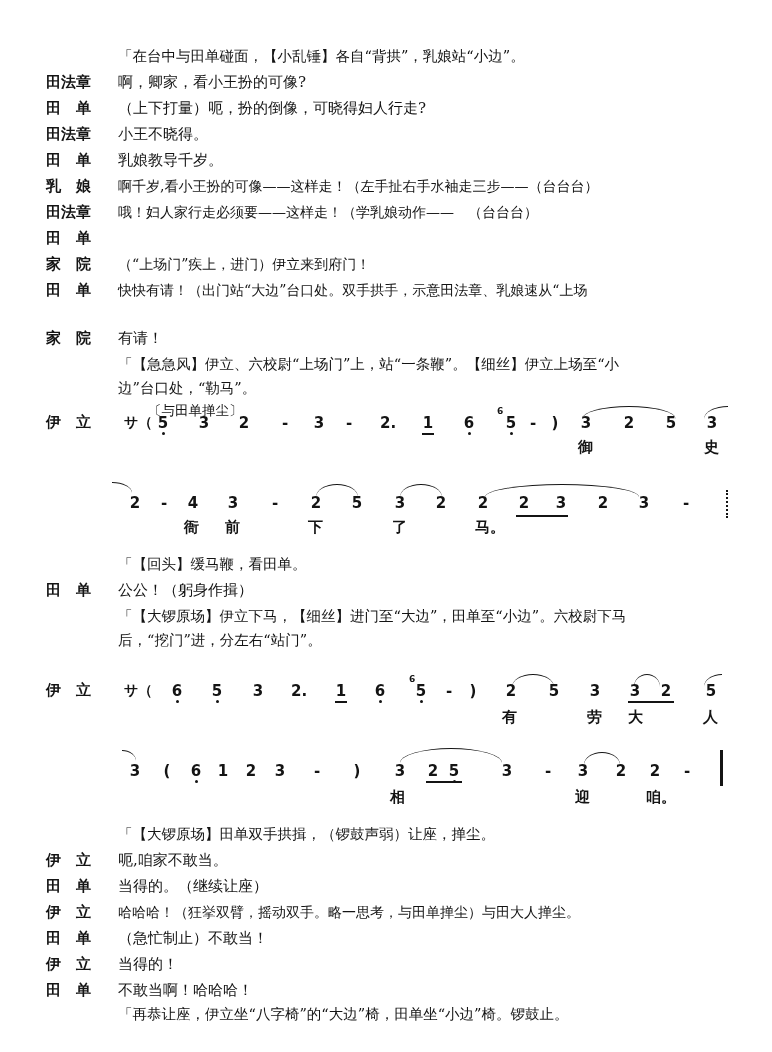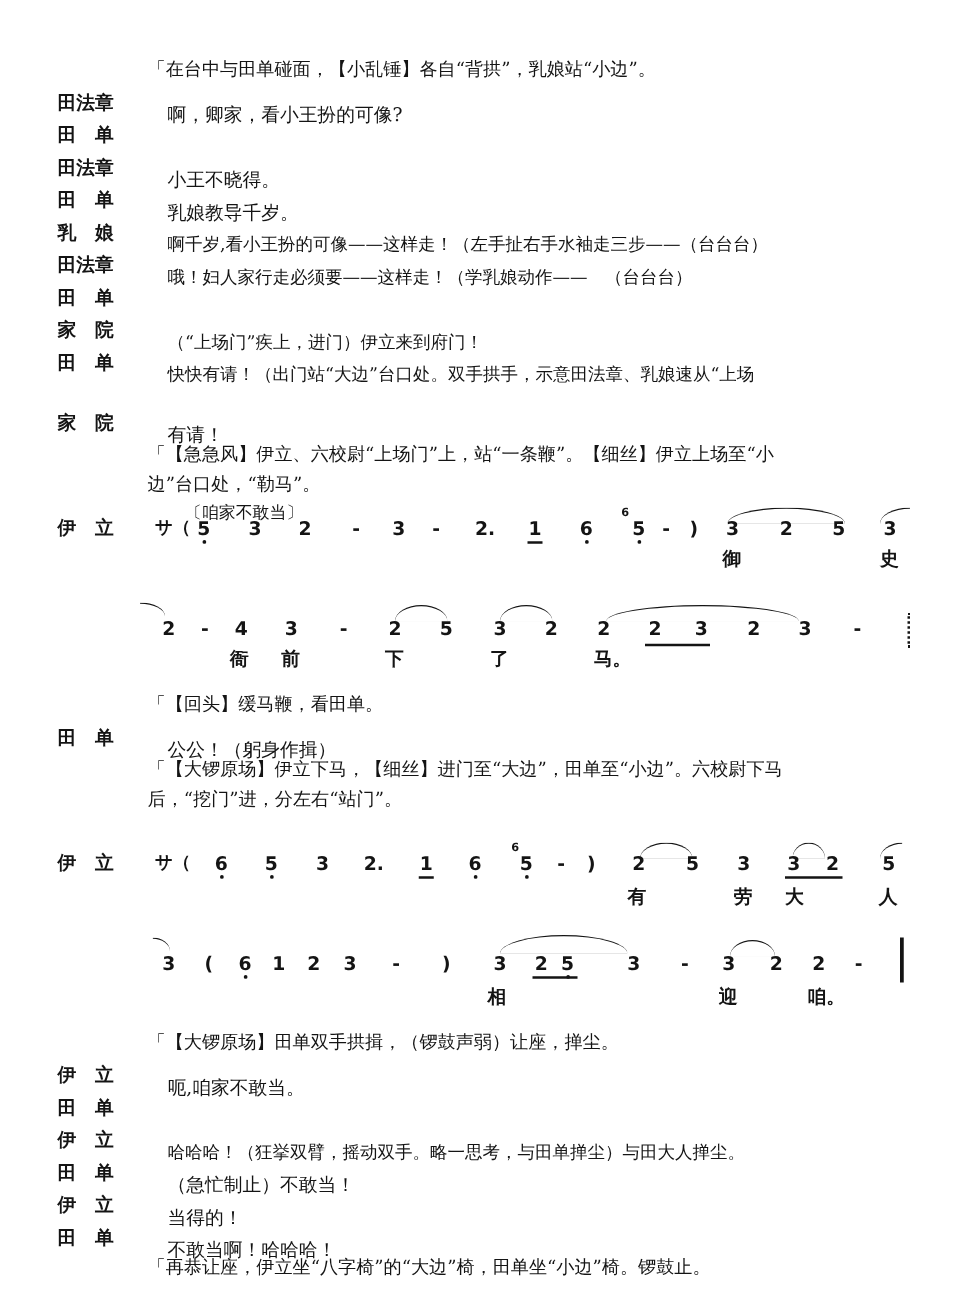--- a/index.html
+++ b/index.html
@@ -4,21 +4,21 @@
 <style>
   html, body { margin: 0; padding: 0; background: #ffffff; }
   body {
     width: 772px; height: 1052px; position: relative; overflow: hidden;
     font-family: "DejaVu Serif", "Liberation Serif", serif;
     color: #141414;
   }
   .page { position: absolute; left: 0; top: 0; width: 772px; height: 1052px; }
   .row { position: absolute; left: 0; width: 772px; height: 24px; font-size: 15px; line-height: 24px; white-space: nowrap; }
   .spk { position: absolute; left: 46px; width: 66px; font-family: "DejaVu Sans", "Liberation Sans", sans-serif; font-weight: bold; font-size: 15px; letter-spacing: 0; }
-  .txt { position: absolute; left: 134px; font-size: 15px; margin-top: 10px; }
+  .txt { position: absolute; left: 118px; font-size: 15px; }
   .stage { position: absolute; left: 118px; font-size: 14.5px; }
   .cont { position: absolute; left: 118px; font-size: 14.5px; }
   .mode { position: absolute; left: 148px; font-size: 13.5px; }
   .score { position: absolute; left: 0; width: 772px; }
   .note { position: absolute; font-family: "DejaVu Sans", "Liberation Sans", sans-serif; font-weight: bold; font-size: 15px; text-align: center; width: 14px; line-height: 18px; }
   .lyr { position: absolute; font-size: 15px; font-weight: bold; font-family: "DejaVu Sans", "Liberation Sans", sans-serif; }
   .dot-below { position: absolute; left: 6px; top: 18px; width: 3px; height: 3px; background: #141414; border-radius: 50%; }
   .uline { position: absolute; height: 1.5px; background: #141414; }
   .slur { position: absolute; border-top: 1.5px solid #141414; border-radius: 50% 50% 0 0 / 100% 100% 0 0; }
   .bar { position: absolute; width: 3px; background: #141414; }
@@ -32,20 +32,21 @@
 
   <div class="row" style="top:44px">
     <span class="stage">「在台中与田单碰面，【小乱锤】各自“背拱”，乳娘站“小边”。</span>
   </div>
   <div class="row" style="top:70px">
     <span class="spk">田法章</span>
     <span class="txt">啊，卿家，看小王扮的可像?</span>
   </div>
   <div class="row" style="top:96px">
     <span class="spk">田　单</span>
+    <span class="txt">（上下打量）呃，扮的倒像，可晓得妇人行走?</span>
   </div>
   <div class="row" style="top:122px">
     <span class="spk">田法章</span>
     <span class="txt">小王不晓得。</span>
   </div>
   <div class="row" style="top:148px">
     <span class="spk">田　单</span>
     <span class="txt">乳娘教导千岁。</span>
   </div>
   <div class="row" style="top:174px">
@@ -72,21 +73,21 @@
     <span class="txt">有请！</span>
   </div>
   <div class="row" style="top:352px">
     <span class="stage">「【急急风】伊立、六校尉“上场门”上，站“一条鞭”。【细丝】伊立上场至“小</span>
   </div>
   <div class="row" style="top:376px">
     <span class="cont">边”台口处，“勒马”。</span>
   </div>
 
   <div class="row" style="top:398px">
-    <span class="mode">〔咱家不敢当〕</span>
+    <span class="mode">〔与田单掸尘〕</span>
   </div>
   <div class="score" style="top:412px; height:130px;">
     <span class="spk" style="top:0px; line-height:20px">伊　立</span>
     <span class="lyr" style="left:124px; top:0px; line-height:20px; font-size:14px">サ（</span>
 
     <span class="note" style="left:156px; top:2px"><span>5</span><span class="dot-below"></span></span>
     <span class="note" style="left:197px; top:2px">3</span>
     <span class="note" style="left:237px; top:2px">2</span>
     <span class="note" style="left:278px; top:2px">-</span>
     <span class="note" style="left:312px; top:2px">3</span>
@@ -208,20 +209,21 @@
 
   <div class="row" style="top:822px">
     <span class="stage">「【大锣原场】田单双手拱揖，（锣鼓声弱）让座，掸尘。</span>
   </div>
   <div class="row" style="top:848px">
     <span class="spk">伊　立</span>
     <span class="txt">呃,咱家不敢当。</span>
   </div>
   <div class="row" style="top:874px">
     <span class="spk">田　单</span>
+    <span class="txt">当得的。（继续让座）</span>
   </div>
   <div class="row" style="top:900px">
     <span class="spk">伊　立</span>
     <span class="txt" style="font-size:14px">哈哈哈！（狂挙双臂，摇动双手。略一思考，与田单掸尘）与田大人掸尘。</span>
   </div>
   <div class="row" style="top:926px">
     <span class="spk">田　单</span>
     <span class="txt">（急忙制止）不敢当！</span>
   </div>
   <div class="row" style="top:952px">

